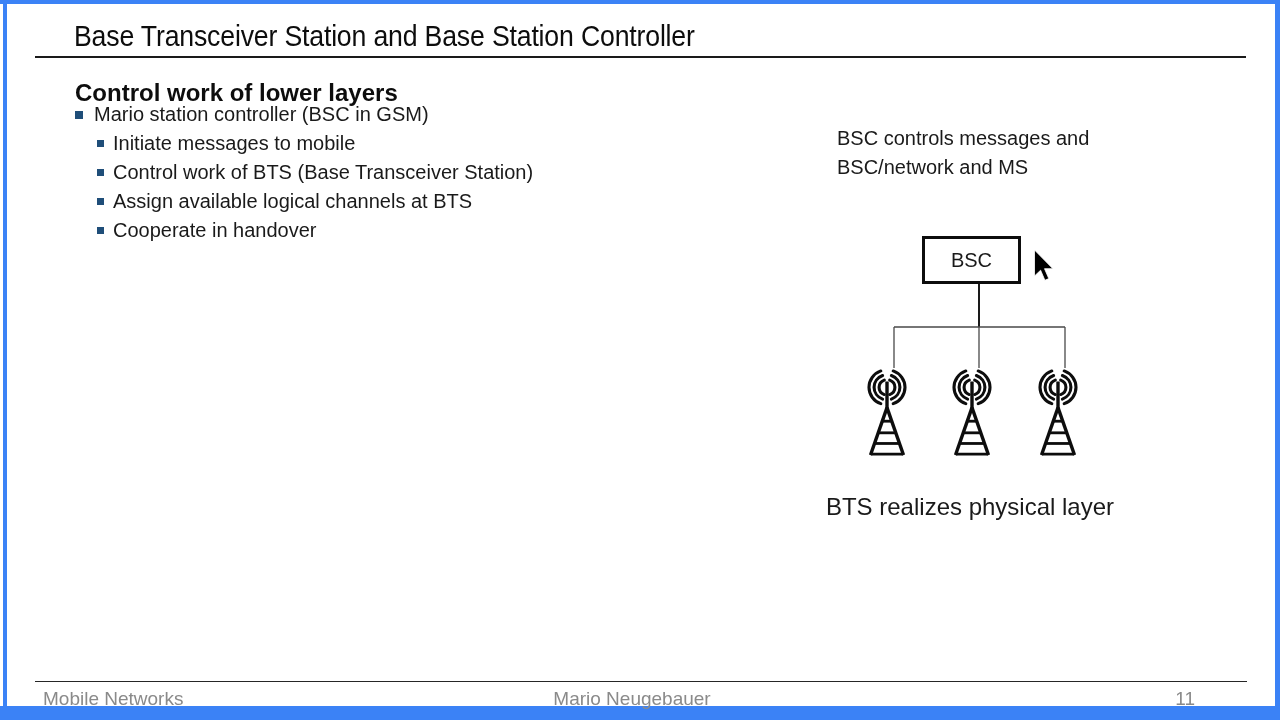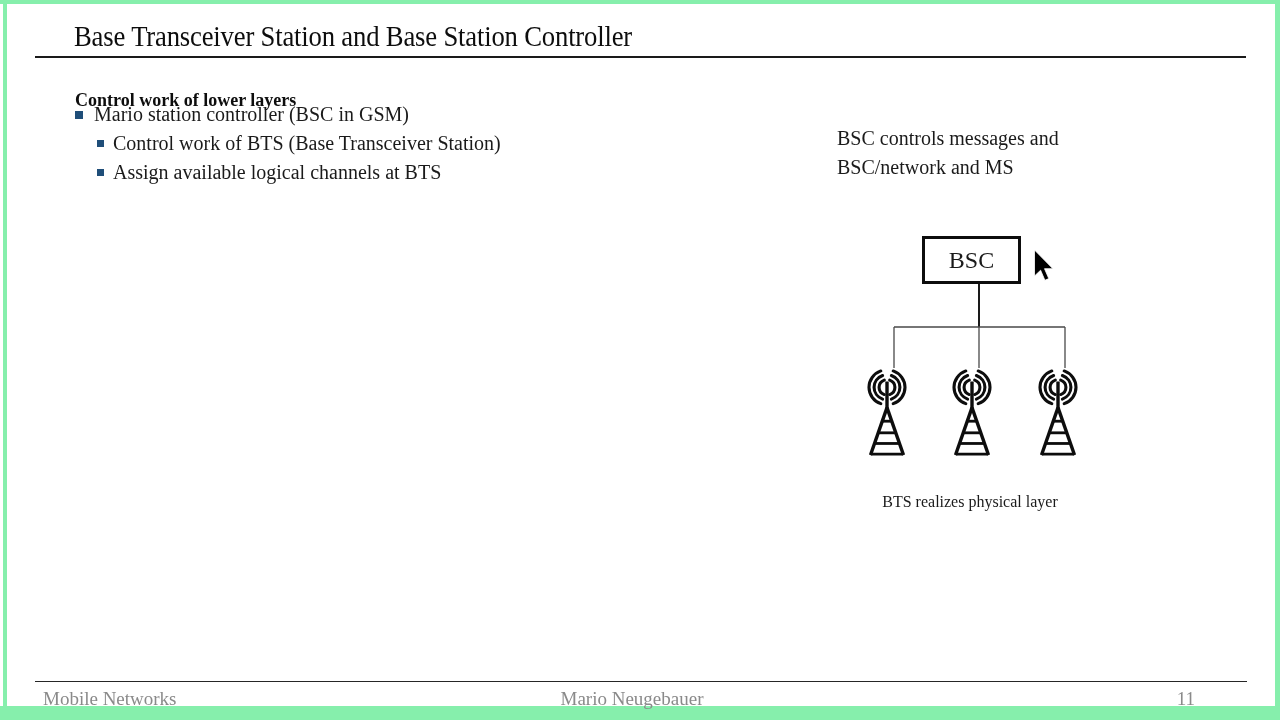--- a/index.html
+++ b/index.html
@@ -1,22 +1,22 @@
 <!DOCTYPE html>
 <html><head>
 <meta charset="utf-8">
 <style>
   html, body { margin: 0; padding: 0; background: #000; }
   .page {
     position: relative;
     width: 1280px;
     height: 720px;
-    background: #86efac;
+    background: #3b82f6;
     overflow: hidden;
-    font-family: Liberation Serif, serif;
+    font-family: Liberation Sans, sans-serif;
     color: #1a1a1a;
   }
   .edge-sliver {
     position: absolute;
     left: 0; top: 4px;
     width: 3px; height: 702px;
     background: #fff;
   }
   .slide {
     position: absolute;
@@ -37,22 +37,22 @@
     white-space: nowrap;
   }
   .title-divider {
     position: absolute;
     left: 28px; top: 52px;           
     width: 1211px; height: 0;
     border-top: 2px solid #1a1a1a;
   }
   .content-heading {
     position: absolute;
-    left: 68px; top: 86px;           
-    font-size: 18px;
+    left: 68px; top: 75px;           
+    font-size: 24px;
     font-weight: 700;
     color: #0d0d0d;
     white-space: nowrap;
   }
   .bullet-list {
     position: absolute;
     left: 68px; top: 96px;           
     font-size: 20px;
     line-height: 29px;
     color: #1a1a1a;
@@ -78,38 +78,38 @@
     white-space: nowrap;
   }
   .bsc-node {
     position: absolute;
     left: 915px; top: 232px;         
     width: 93px; height: 42px;
     border: 3px solid #0d0d0d;
     display: flex;
     align-items: center;
     justify-content: center;
-    font-size: 24px;
+    font-size: 20px;
     color: #1a1a1a;
     background: #fff;
   }
   .connector-lines {
     position: absolute;
     left: 843px; top: 276px;         
   }
   .tower { position: absolute; width: 60px; height: 92px; }
   .tower.t1 { left: 850px; top: 362px; }  
   .tower.t2 { left: 935px; top: 362px; }  
   .tower.t3 { left: 1021px; top: 362px; } 
   .diagram-caption-bottom {
     position: absolute;
     left: 813px; top: 489px;         
     width: 300px;
     text-align: center;
-    font-size: 16px;
+    font-size: 24px;
     color: #1a1a1a;
     white-space: nowrap;
   }
   .cursor-icon { position: absolute; left: 1026px; top: 245px; }
 
   .footer-divider {
     position: absolute;
     left: 28px; top: 677px;          
     width: 1212px; height: 0;
     border-top: 1.4px solid #262626;
@@ -163,28 +163,33 @@
 
     <div class="content-heading">Control work of lower layers</div>
 
     <div class="bullet-list">
       <div class="bullet-item l1">
         <span class="bullet-sq"></span>
         <span>Mario station controller (BSC in GSM)</span>
       </div>
       <div class="bullet-item l2">
         <span class="bullet-sq"></span>
+        <span>Initiate messages to mobile</span>
       </div>
       <div class="bullet-item l2">
         <span class="bullet-sq"></span>
         <span>Control work of BTS (Base Transceiver Station)</span>
       </div>
       <div class="bullet-item l2">
         <span class="bullet-sq"></span>
         <span>Assign available logical channels at BTS</span>
+      </div>
+      <div class="bullet-item l2">
+        <span class="bullet-sq"></span>
+        <span>Cooperate in handover</span>
       </div>
     </div>
 
     <div class="diagram-caption-top">
       <div>BSC controls messages and</div>
       <div>BSC/network and MS</div>
     </div>
 
     <div class="bsc-node">
       <span>BSC</span>

